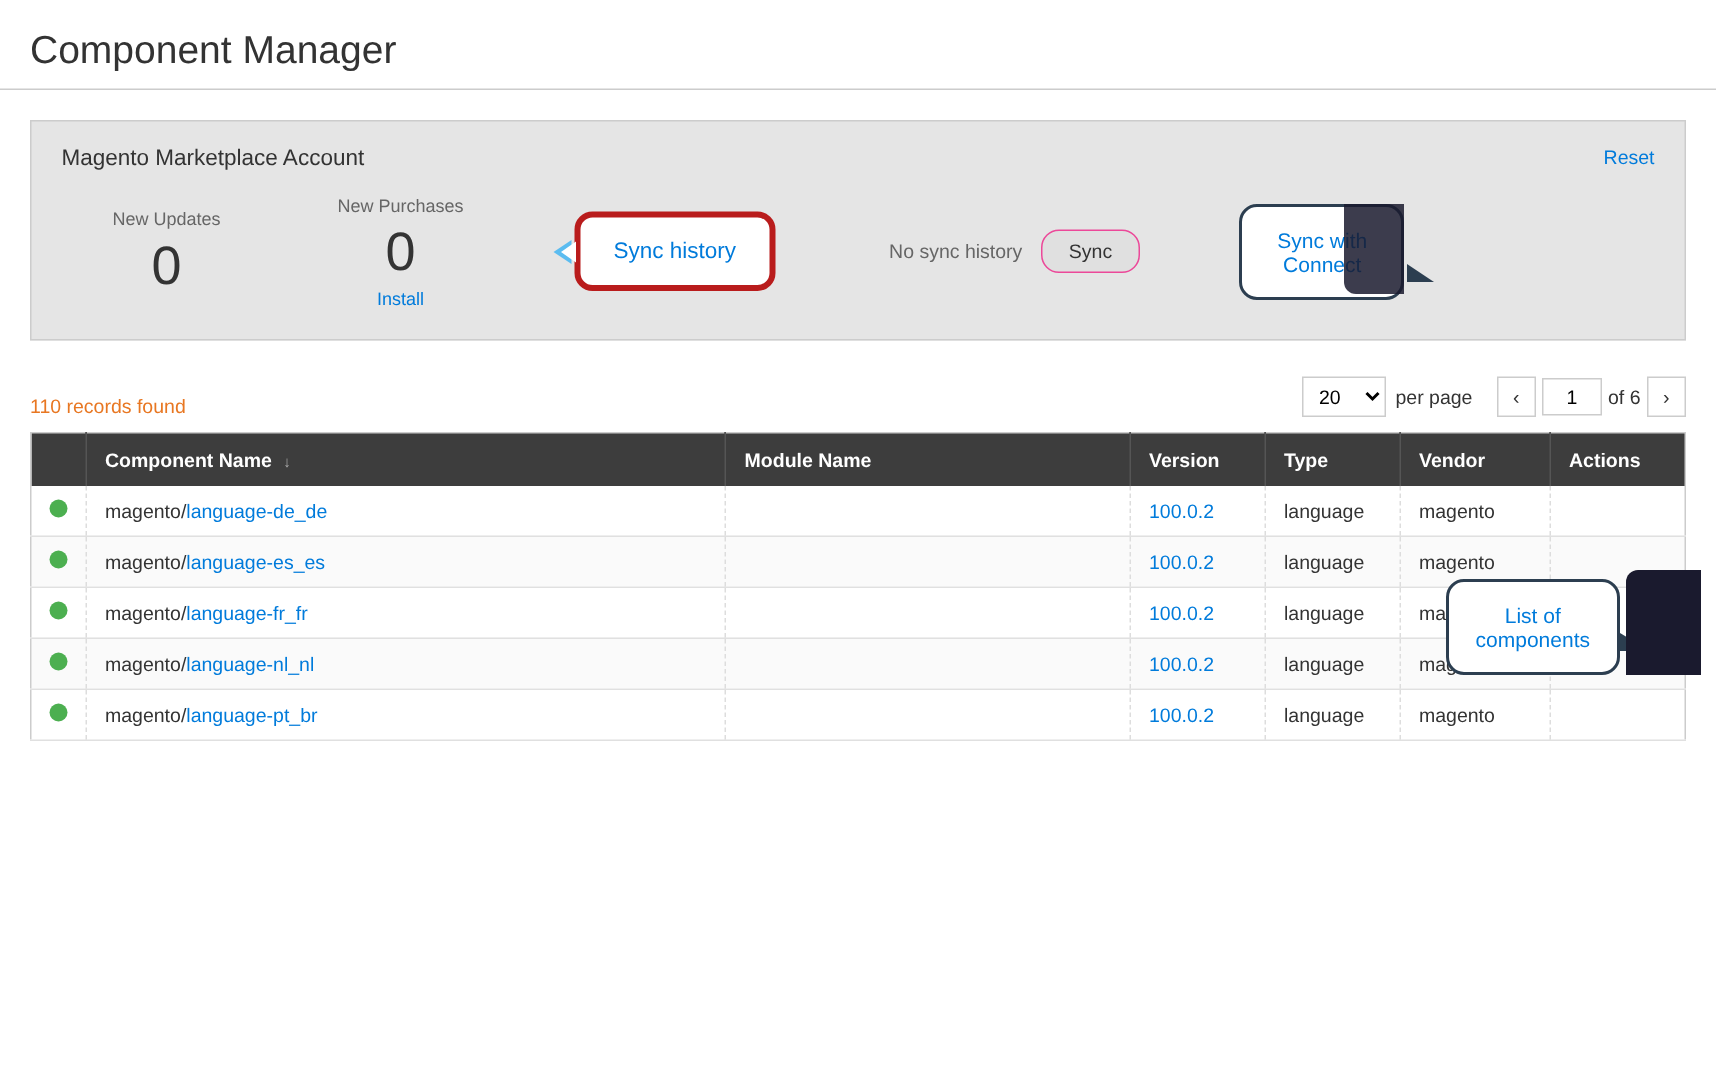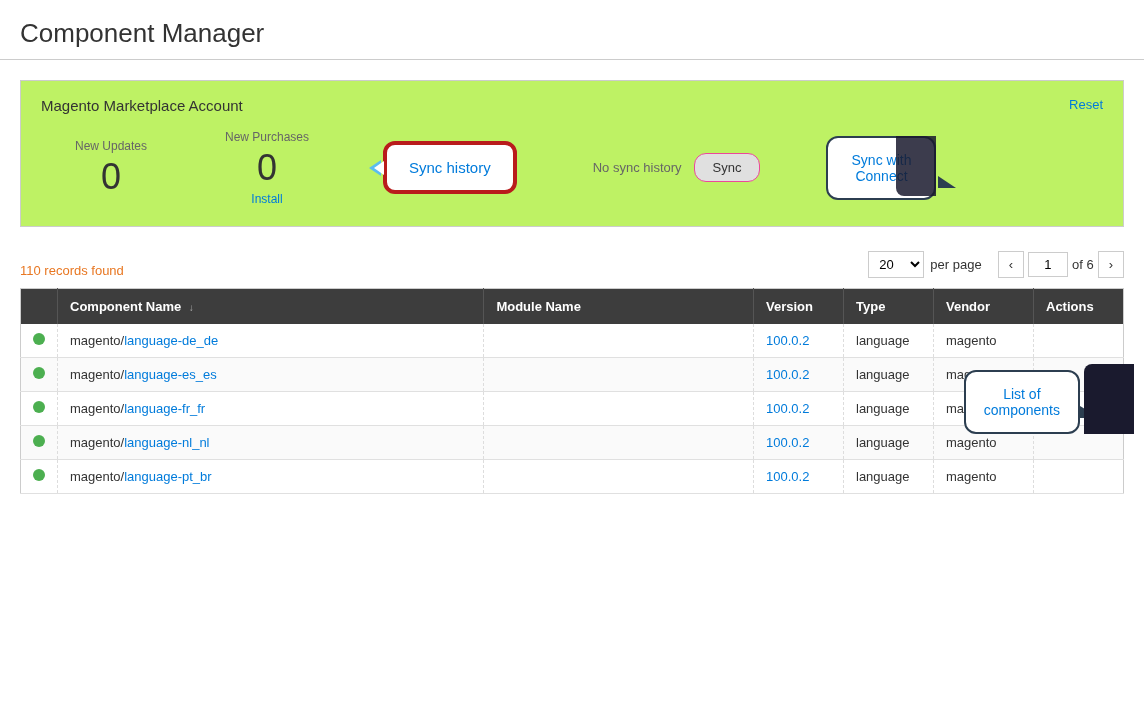--- a/index.html
+++ b/index.html
@@ -16,21 +16,21 @@
       padding: 18px 20px 10px 20px;
       border-bottom: 1px solid #ccc;
       margin-bottom: 20px;
     }
     .main-content {
       padding: 0 20px;
     }
     
     .account-card {
       border: 1px solid #ccc;
-      background: #bef264;
+      background: #e5e5e5;
       padding: 16px 20px 20px 20px;
       margin-bottom: 24px;
       position: relative;
     }
     .account-card-title {
       font-size: 15px;
       font-weight: 400;
       color: #333;
       margin-bottom: 16px;
     }
@@ -410,21 +410,21 @@
             <td>magento/<a class="link-blue" href="#">language-pt_br</a></td>
             <td></td>
             <td><a class="link-blue" href="#">100.0.2</a></td>
             <td>language</td>
             <td>magento</td>
             <td></td>
           </tr>
         </tbody>
     </table>
 
-    <div style="position:absolute; right:-10px; bottom: 60px; display:flex; align-items:flex-end;">
+    <div style="position:absolute; right:-10px; bottom: 44px; display:flex; align-items:flex-end;">
       <div class="bubble-list">
         <span>List of<br>components</span>
       </div>
       <div style="position:relative;">
         <div style="width:50px; height:70px; background:#1a1a2e; border-radius:8px 0 0 0; margin-left:4px;"></div>
       </div>
     </div>
   </div>
 </div>
 

